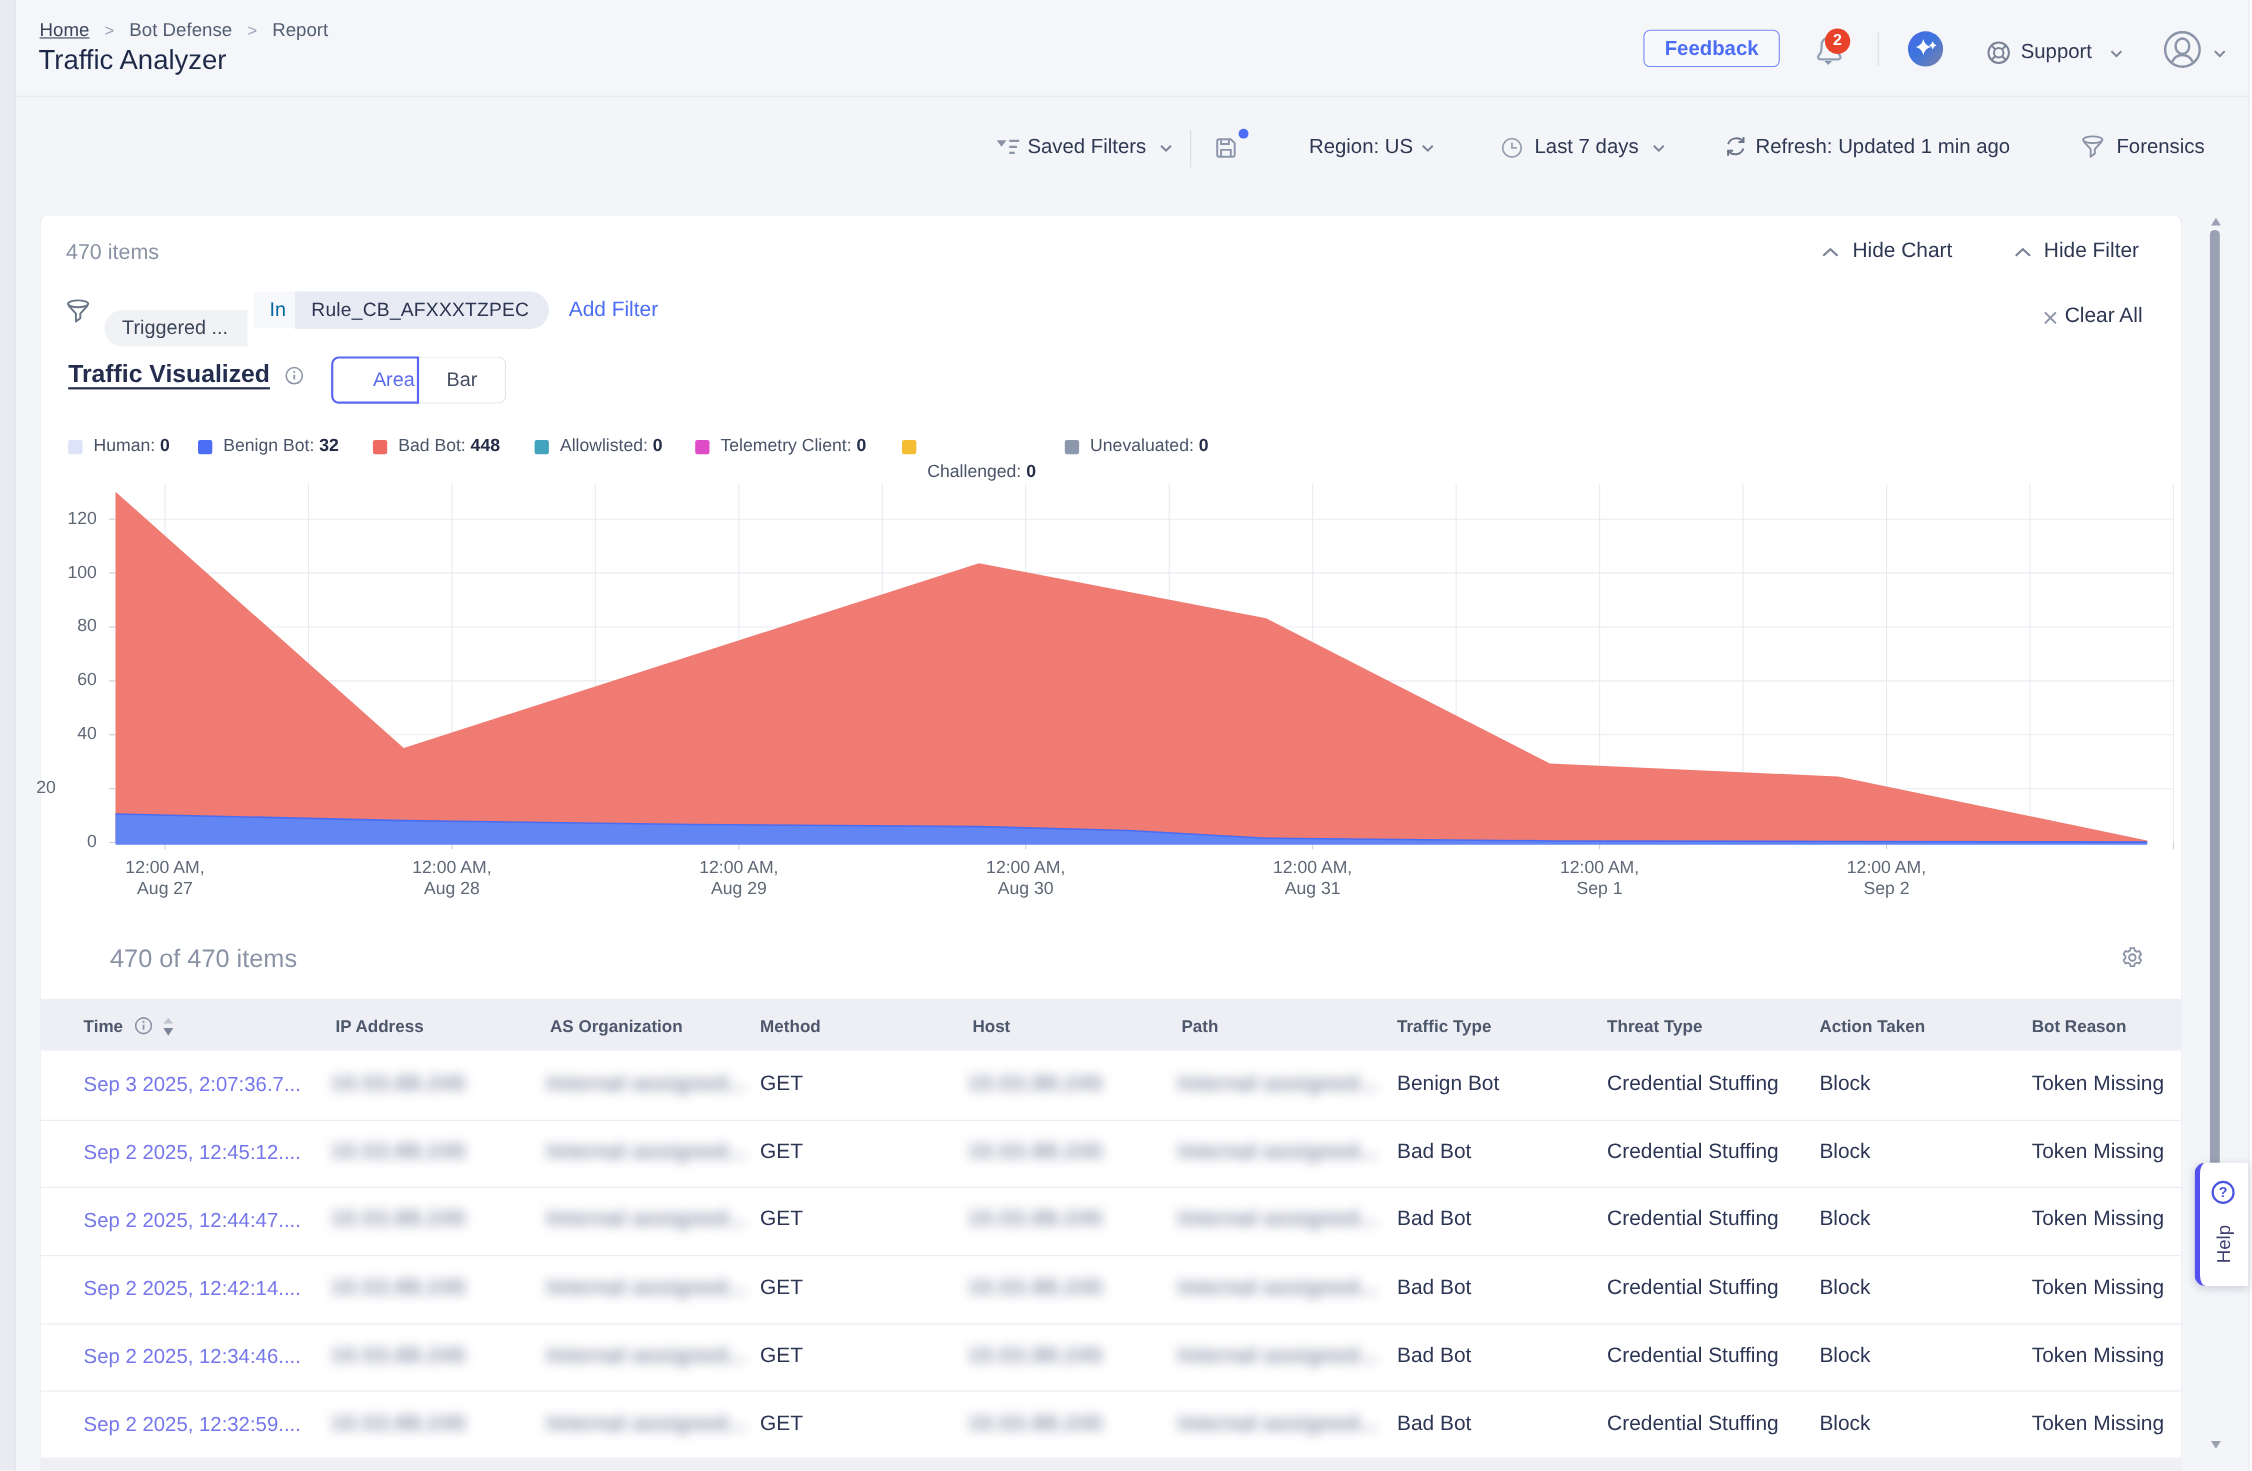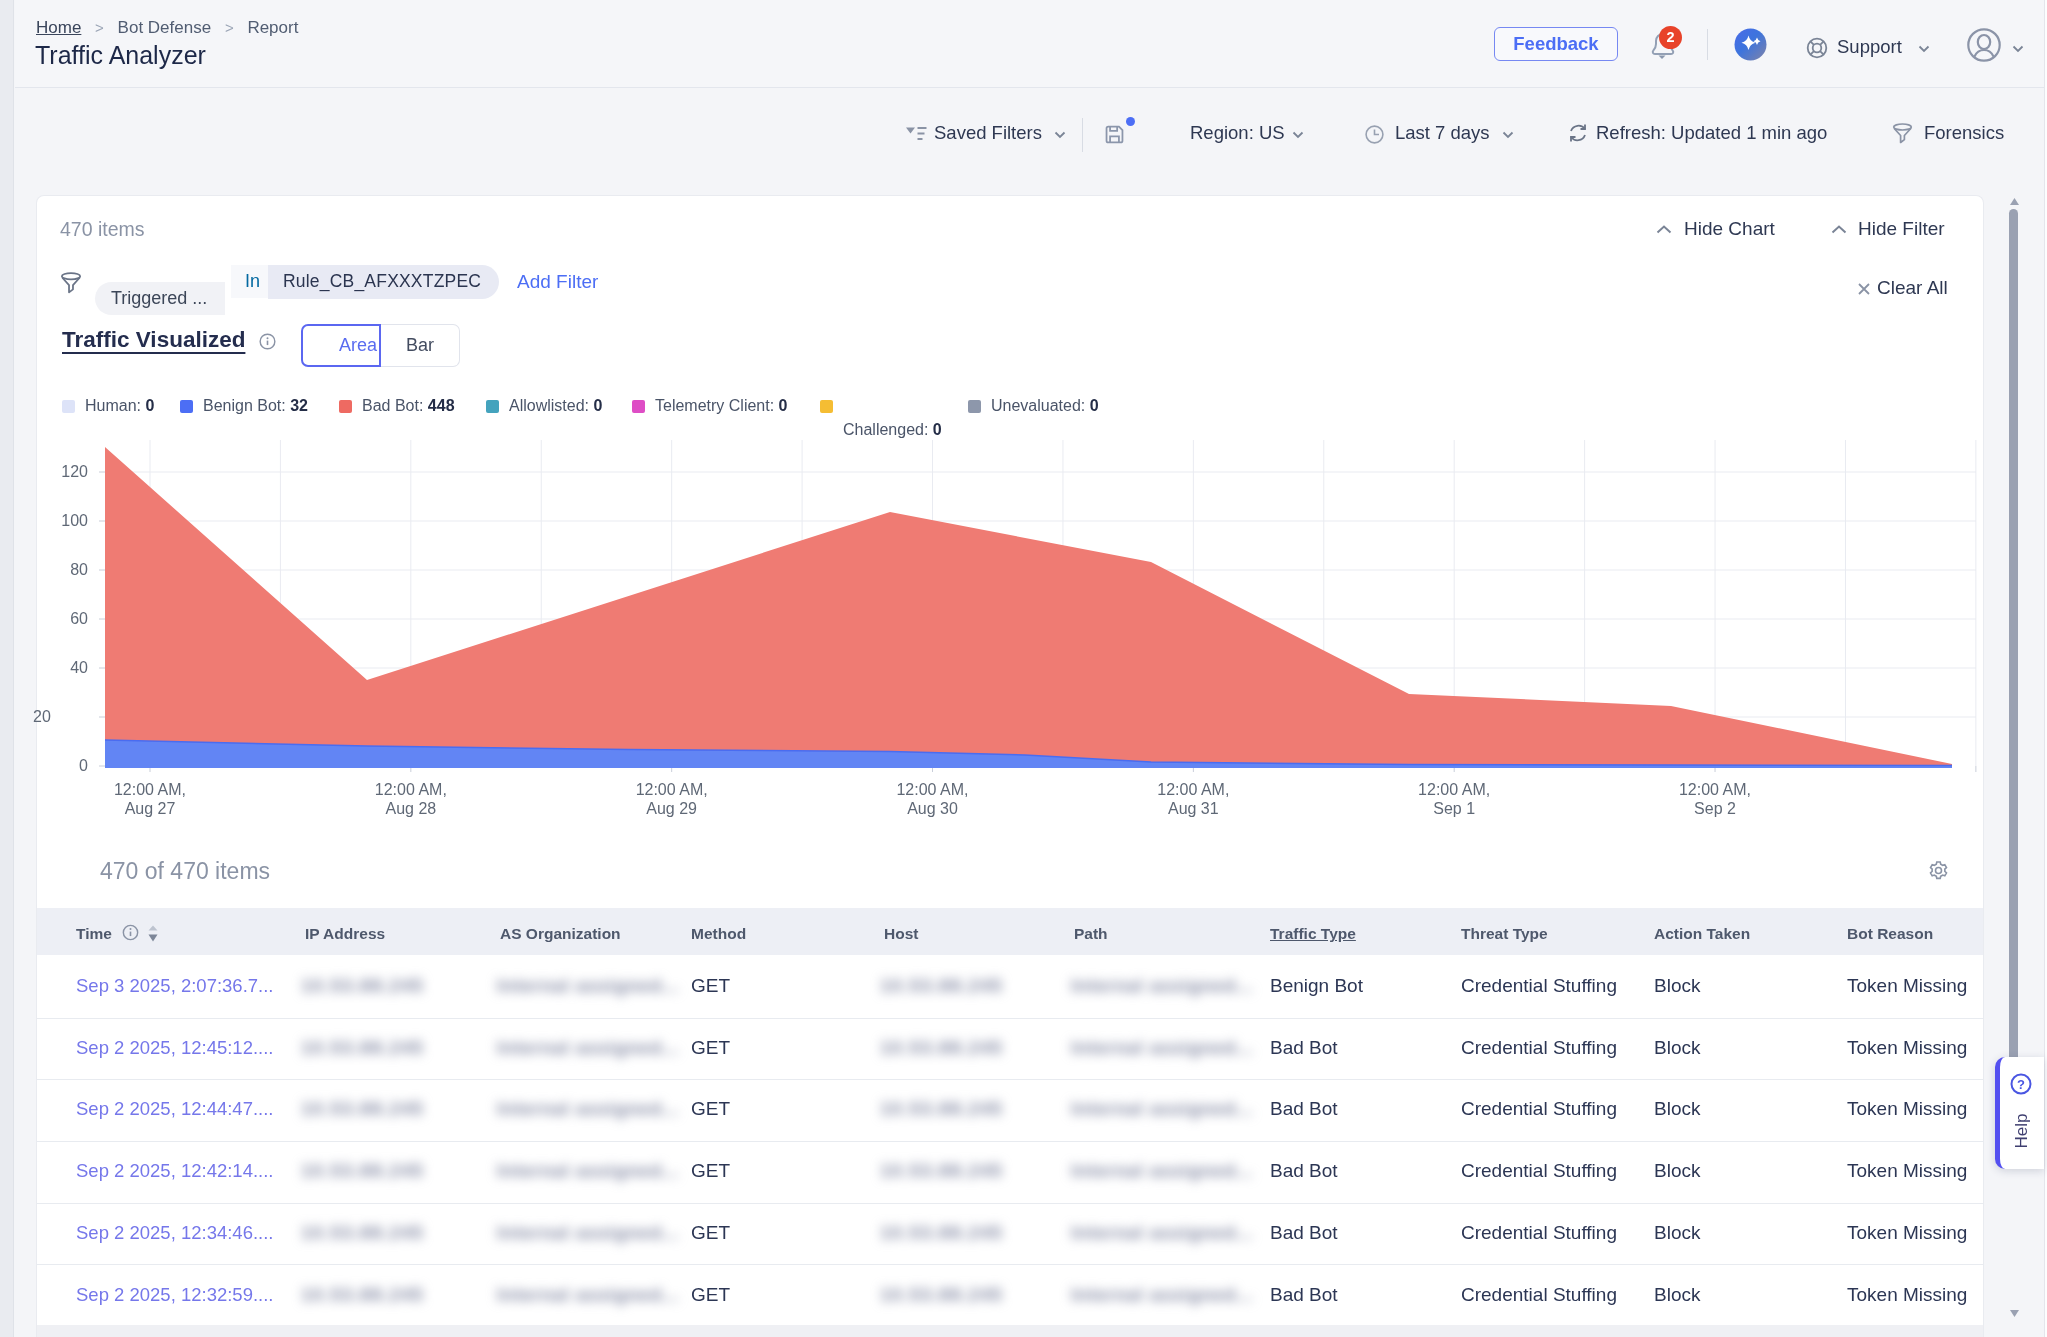--- a/index.html
+++ b/index.html
@@ -238,21 +238,21 @@
 </svg>
 
 <div class="abs" style="left:37px;top:908px;width:1946px;height:47px;background:#edeff5;"></div>
 <div id="thead">
     <div class="abs" style="left:76px;top:925px;font-size:15.5px;font-weight:bold;color:#4e586c;">Time</div>
     <div class="abs" style="left:305px;top:925px;font-size:15.5px;font-weight:bold;color:#4e586c;">IP Address</div>
     <div class="abs" style="left:500px;top:925px;font-size:15.5px;font-weight:bold;color:#4e586c;">AS Organization</div>
     <div class="abs" style="left:691px;top:925px;font-size:15.5px;font-weight:bold;color:#4e586c;">Method</div>
     <div class="abs" style="left:884px;top:925px;font-size:15.5px;font-weight:bold;color:#4e586c;">Host</div>
     <div class="abs" style="left:1074px;top:925px;font-size:15.5px;font-weight:bold;color:#4e586c;">Path</div>
-    <div class="abs" style="left:1270px;top:925px;font-size:15.5px;font-weight:bold;color:#4e586c;text-decoration:underline;">Traffic Type</div>
+    <div class="abs" style="left:1270px;top:925px;font-size:15.5px;font-weight:bold;color:#4e586c;">Traffic Type</div>
     <div class="abs" style="left:1461px;top:925px;font-size:15.5px;font-weight:bold;color:#4e586c;">Threat Type</div>
     <div class="abs" style="left:1654px;top:925px;font-size:15.5px;font-weight:bold;color:#4e586c;">Action Taken</div>
     <div class="abs" style="left:1847px;top:925px;font-size:15.5px;font-weight:bold;color:#4e586c;">Bot Reason</div>
     <svg class="abs" style="left:122px;top:924px;" width="17" height="17" viewBox="0 0 19 19">
       <circle cx="9.5" cy="9.5" r="8" fill="none" stroke="#8a93a5" stroke-width="1.6"></circle>
       <path d="M9.5 8.5 v5" stroke="#8a93a5" stroke-width="1.8"></path>
       <circle cx="9.5" cy="5.6" r="1.1" fill="#8a93a5"></circle>
     </svg>
     <svg class="abs" style="left:147px;top:924px;" width="12" height="19" viewBox="0 0 12 19">
       <path d="M6 1.5 L10.5 6.5 L1.5 6.5 Z" fill="#bdc3cf"></path>

